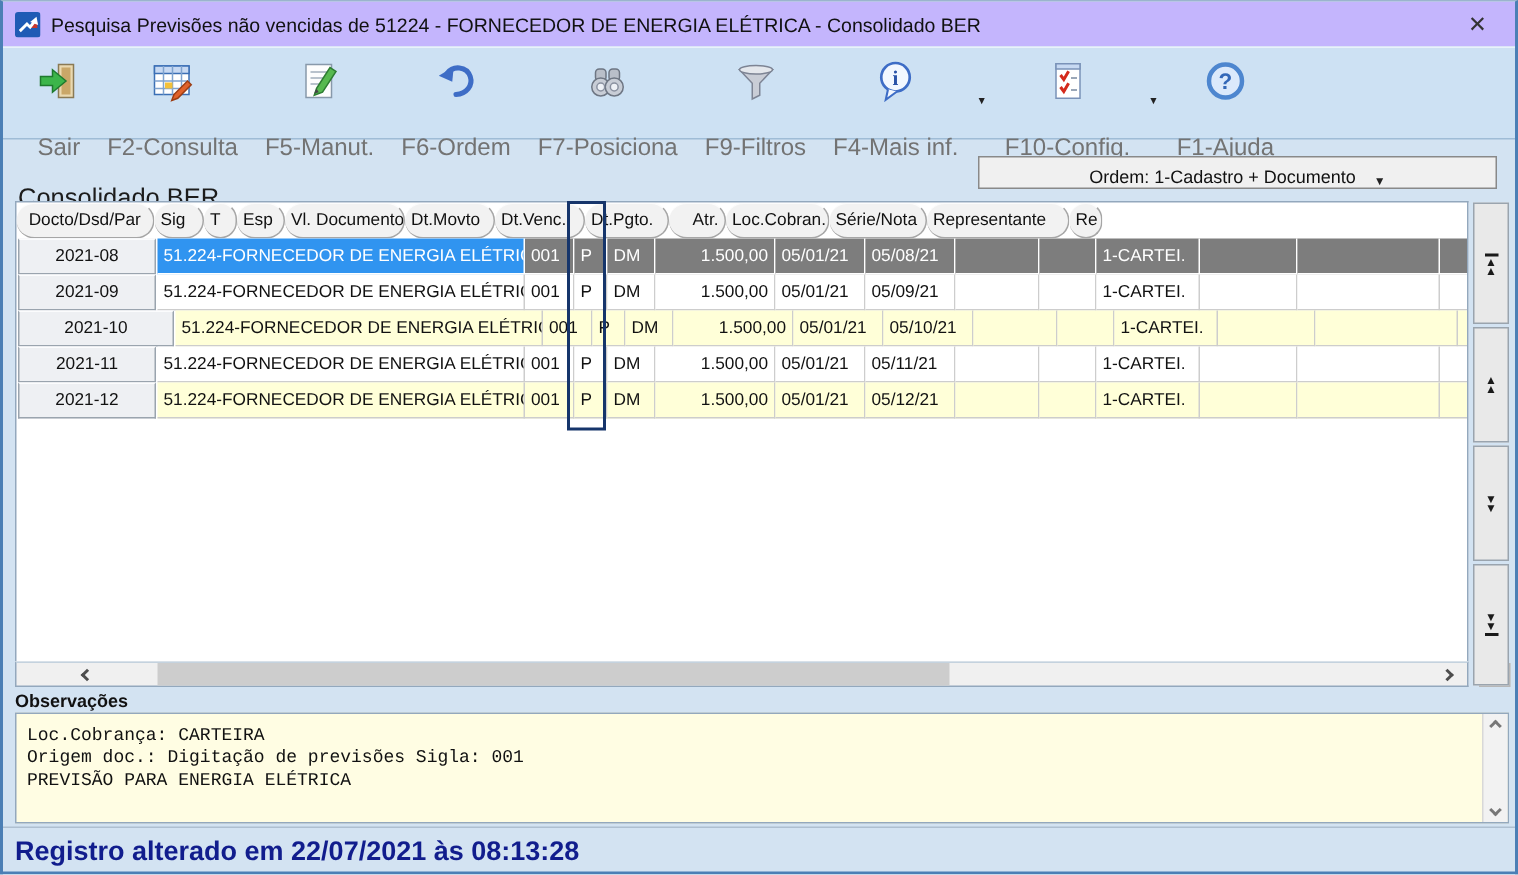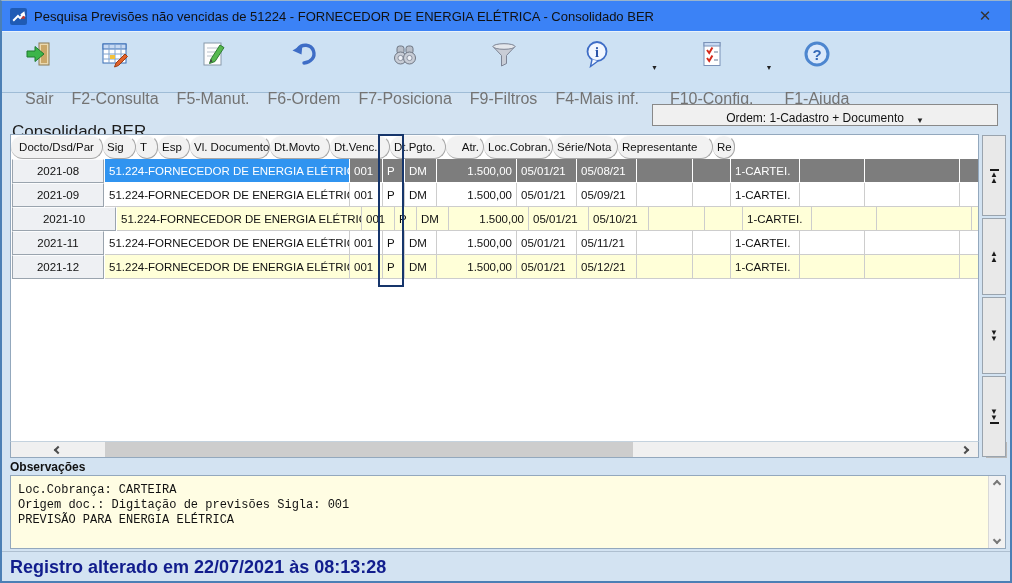--- a/index.html
+++ b/index.html
@@ -1,21 +1,21 @@
 <!DOCTYPE html>
 <html><head>
 <meta charset="utf-8">
 <style>
   * { margin:0; padding:0; box-sizing:border-box; }
   html,body { width:1012px; height:583px; font-family:"Liberation Sans","DejaVu Sans",sans-serif; background:#fff; }
   .window { position:relative; width:1012px; height:583px; background:#d3e3f2;
             border:2px solid #4b7fb5; border-top:1px solid #9ab4cc; overflow:hidden; }
 
   
-  .titlebar { position:absolute; left:0; top:0; right:0; height:30px; background:#3b82f6;
+  .titlebar { position:absolute; left:0; top:0; right:0; height:30px; background:#c4b5fd;
               display:flex; align-items:center; padding:0 8px; }
   .title-icon { width:17px; height:17px; margin-right:7px; flex:0 0 auto; }
   .title-text { font-size:13px; color:#111; white-space:nowrap; }
   .close-btn { margin-left:auto; width:34px; height:26px; display:flex; align-items:center; justify-content:center;
                font-size:15px; color:#333; cursor:pointer; }
 
   
   .toolbar { position:absolute; left:0; top:30px; right:0; height:62px; background:#cde1f3;
              border-top:1px solid #e9f2fa; border-bottom:1px solid #9fbcd6;
              display:flex; align-items:flex-start; padding:4px 0 0 14px; }

